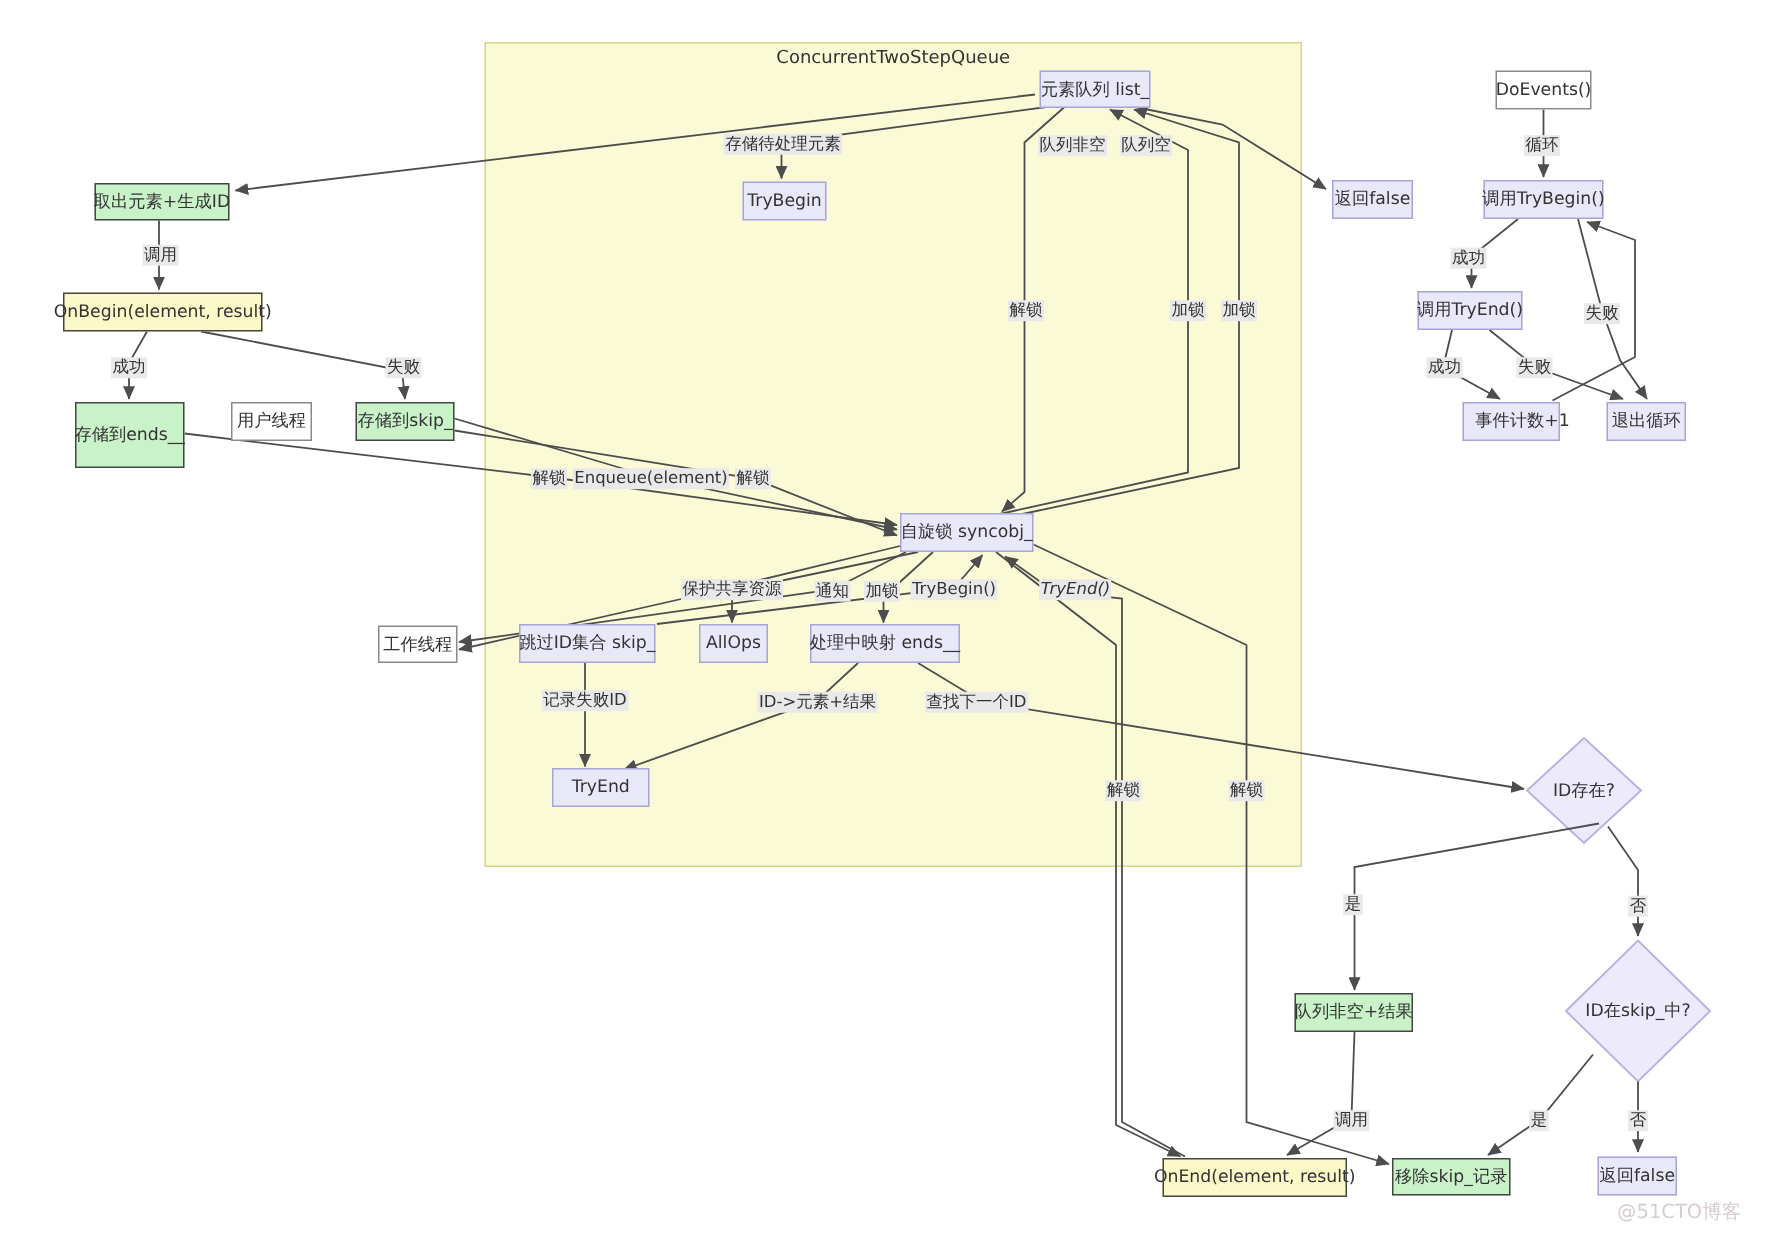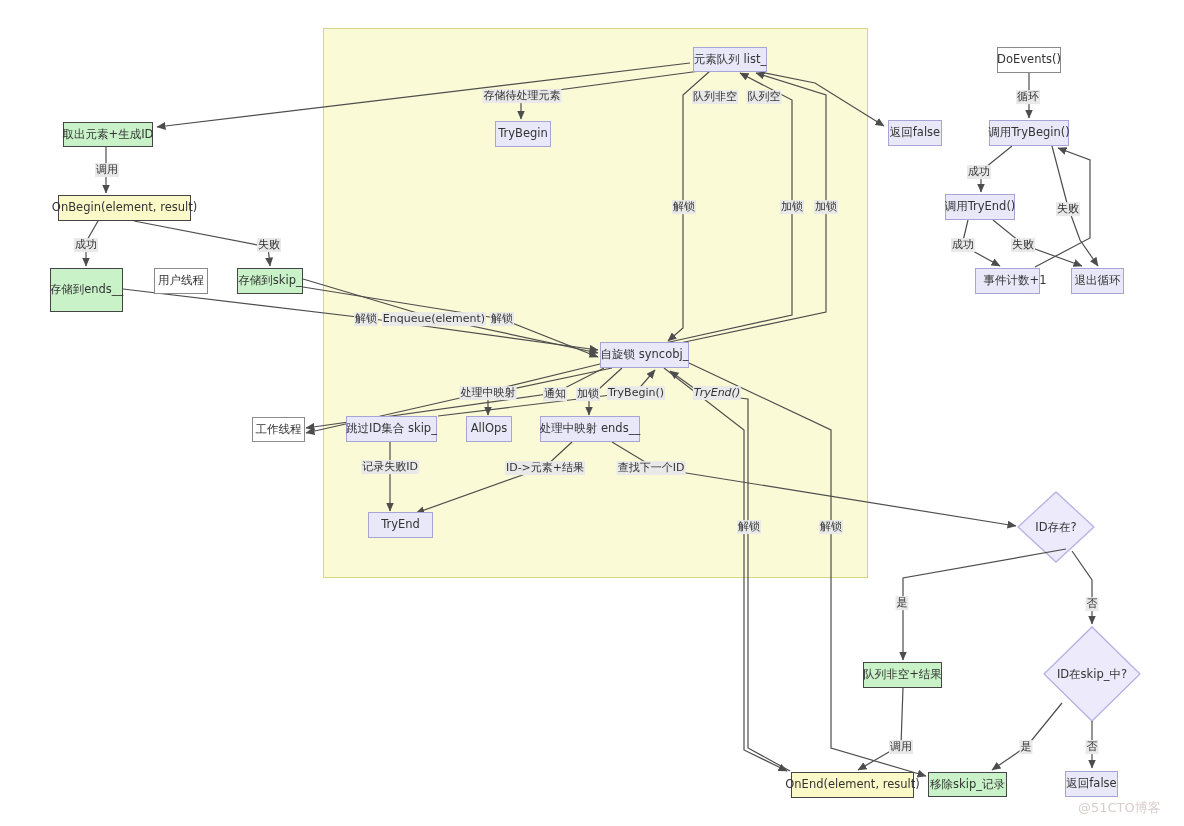--- a/index.html
+++ b/index.html
@@ -20,41 +20,42 @@
     color:var(--text,#333);
   }
   #edges{position:absolute;left:0;top:0;width:1184px;height:826px;}
   .node{
     position:absolute;display:flex;align-items:center;justify-content:center;
     font-size:11.5px;color:var(--text,#333);box-sizing:border-box;
     white-space:nowrap;line-height:1;
   }
   .node.purple{background:var(--purple-fill,#e9e8f8);border:1px solid var(--purple-border,#a7a5d8);}
   .node.green {background:var(--green-fill,#c9f2c9); border:1.4px solid var(--dark-border,#454545);}
-  .node.yellow{background:var(--yellow-fill,#fbf9c8);border:1.4px solid var(--dark-border,#454545);margin-left:16px;}
+  .node.yellow{background:var(--yellow-fill,#fbf9c8);border:1.4px solid var(--dark-border,#454545);}
   .node.white {background:#ffffff;border:1px solid var(--white-border,#8a8a8a);}
   .edge-label{
     position:absolute;transform:translate(-50%,-50%);
     background:var(--label-bg,#e9e9e9);color:var(--text,#333);
     font-size:11px;line-height:1.25;padding:0 1px;white-space:nowrap;
   }
   .diamond-label{
     position:absolute;transform:translate(-50%,-50%);
     font-size:11.5px;color:var(--text,#333);white-space:nowrap;
   }
   .watermark{
     position:absolute;font-size:13px;color:var(--watermark,#d8cccc);
     white-space:nowrap;
   }
 </style>
 </head>
 <body>
 
 <div id="canvas">
   <div class="container-box" id="group-box" style="left: 323px; top: 28px; width: 545px; height: 550px;"></div>
+  <div class="container-title" id="group-title" style="left: 323px; top: 31px; width: 545px;">ConcurrentTwoStepQueue</div>
   <svg id="edges" xmlns="http://www.w3.org/2000/svg">
     <defs>
       <marker id="arrowhead" markerWidth="10" markerHeight="8" refX="8.5" refY="4" orient="auto" markerUnits="userSpaceOnUse">
         <path d="M0,0 L9,4 L0,8 z" id="arrowhead-path" fill="#4d4d4d"></path>
       </marker>
     </defs>
   <polygon points="1018,527 1056,492 1094,527 1056,562" fill="#eceafb" stroke="#b6b3e4" stroke-width="1.3"></polygon>
       <polygon points="1044,674 1092,627 1140,674 1092,721" fill="#eceafb" stroke="#b6b3e4" stroke-width="1.3"></polygon>
       <polyline points="690,63 157,127" fill="none" stroke="#4d4d4d" stroke-width="1.2" marker-end="url(#arrowhead)"></polyline>
       <polyline points="700,71 521,95 521,119" fill="none" stroke="#4d4d4d" stroke-width="1.2" marker-end="url(#arrowhead)"></polyline>
@@ -129,21 +130,21 @@
       <div class="edge-label" style="left: 979px; top: 172px;">成功</div>
       <div class="edge-label" style="left: 1068px; top: 209px;">失败</div>
       <div class="edge-label" style="left: 963px; top: 245px;">成功</div>
       <div class="edge-label" style="left: 1023px; top: 245px;">失败</div>
       <div class="edge-label" style="left: 107px; top: 170px;">调用</div>
       <div class="edge-label" style="left: 86px; top: 245px;">成功</div>
       <div class="edge-label" style="left: 269px; top: 245px;">失败</div>
       <div class="edge-label" style="left: 366px; top: 319px;">解锁</div>
       <div class="edge-label" style="left: 434px; top: 319px;">Enqueue(element)</div>
       <div class="edge-label" style="left: 502px; top: 319px;">解锁</div>
-      <div class="edge-label" style="left: 488px; top: 393px;">处理中映射</div>
+      <div class="edge-label" style="left: 488px; top: 393px;">保护共享资源</div>
       <div class="edge-label" style="left: 555px; top: 394px;">通知</div>
       <div class="edge-label" style="left: 588px; top: 394px;">加锁</div>
       <div class="edge-label" style="left: 636px; top: 393px;">TryBegin()</div>
       <div class="edge-label" style="left: 717px; top: 393px; font-style: italic;">TryEnd()</div>
       <div class="edge-label" style="left: 390px; top: 467px;">记录失败ID</div>
       <div class="edge-label" style="left: 545px; top: 468px; text-align: right;">ID-&gt;元素+结果</div>
       <div class="edge-label" style="left: 651px; top: 468px;">查找下一个ID</div>
       <div class="edge-label" style="left: 749px; top: 527px;">解锁</div>
       <div class="edge-label" style="left: 831px; top: 527px;">解锁</div>
       <div class="edge-label" style="left: 902px; top: 603px;">是</div>

